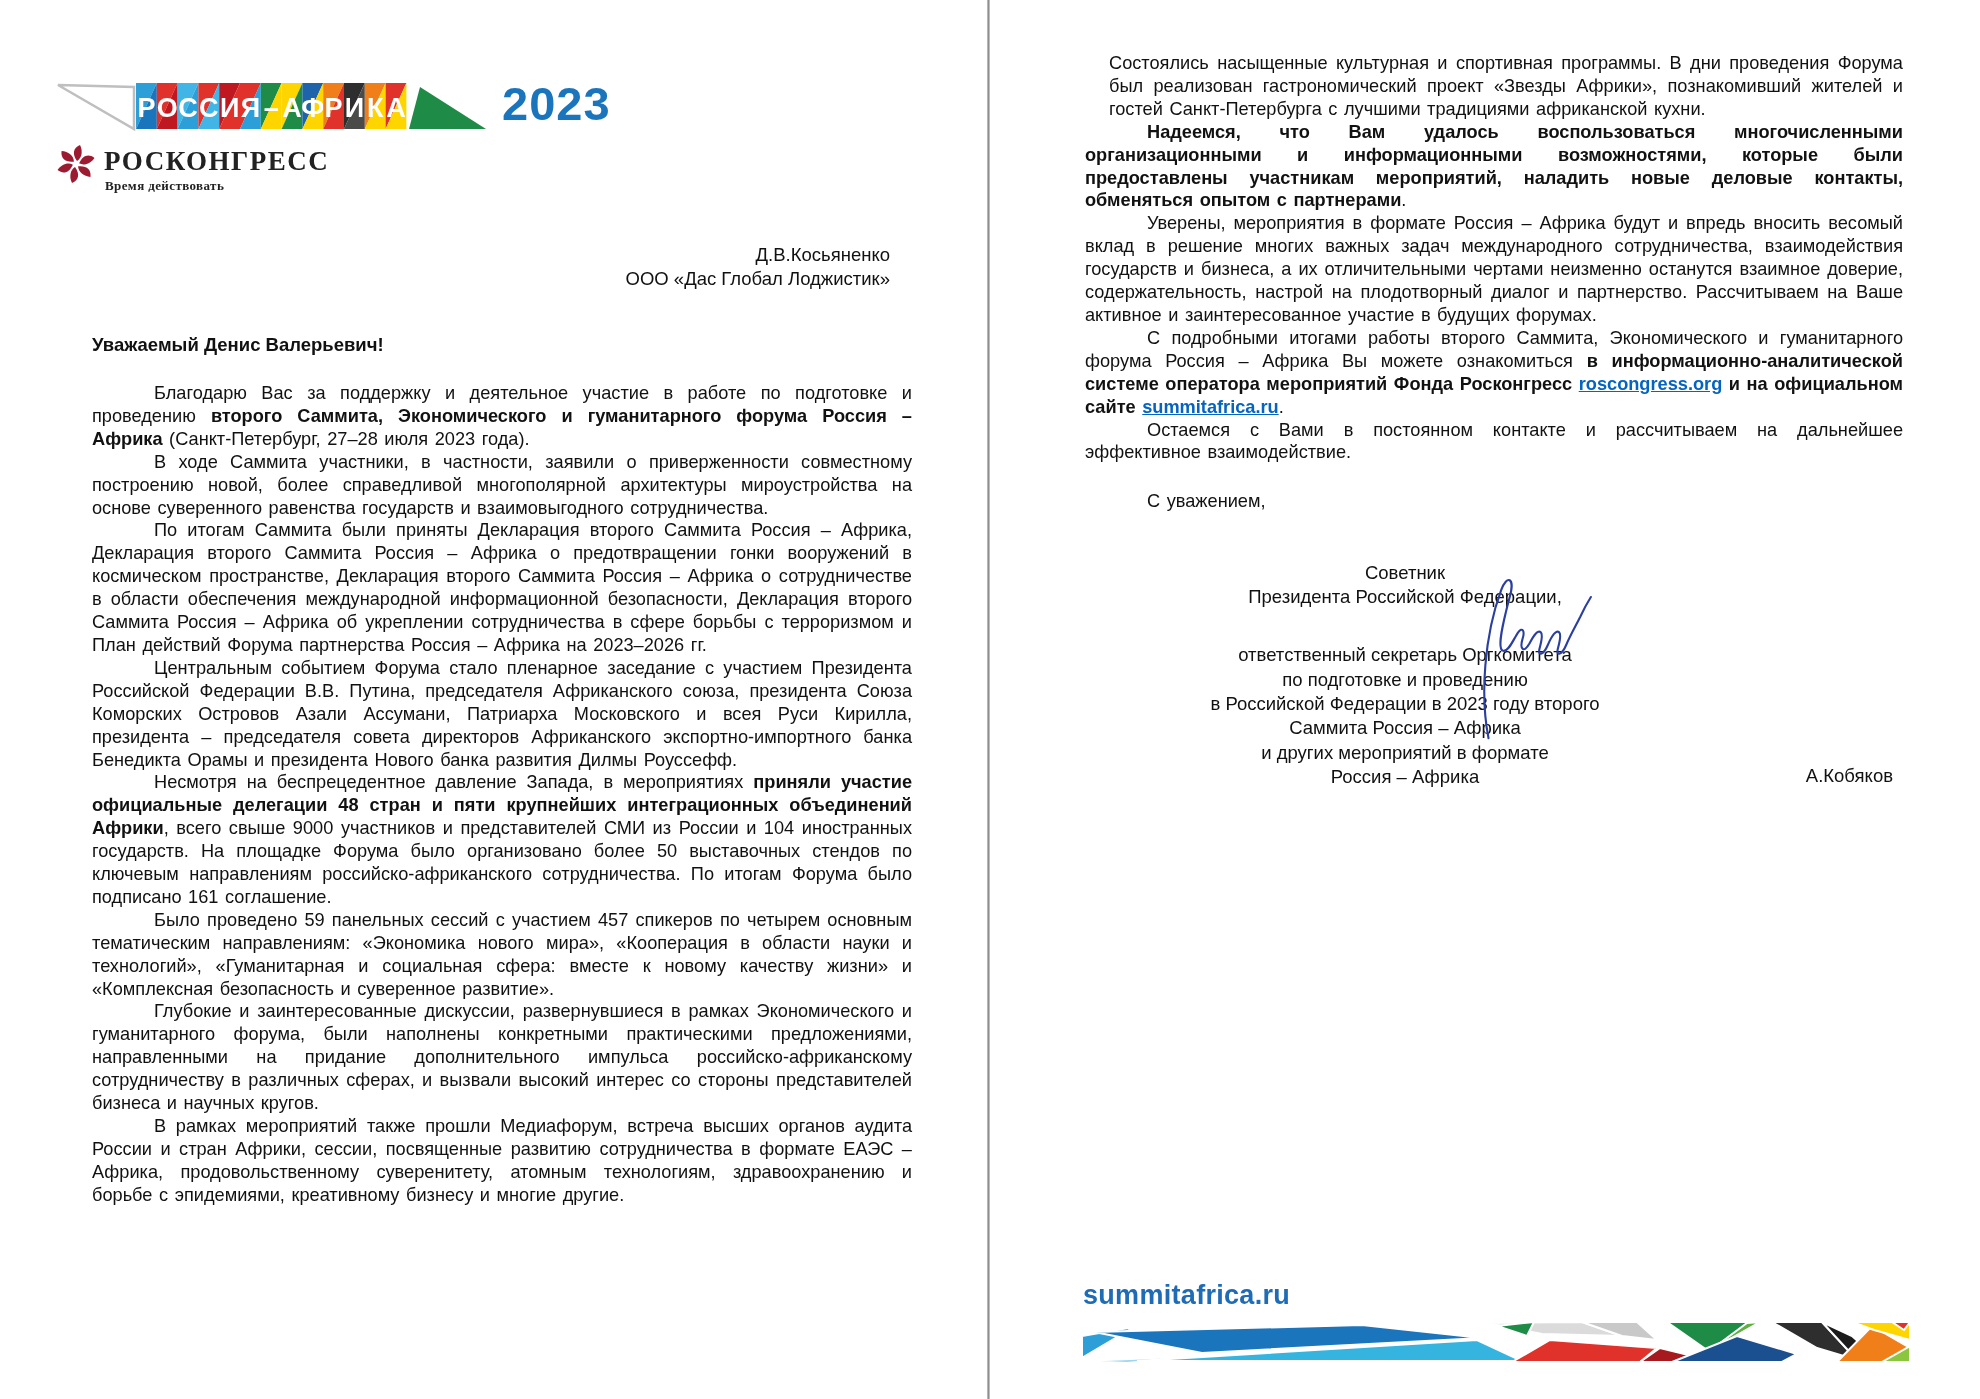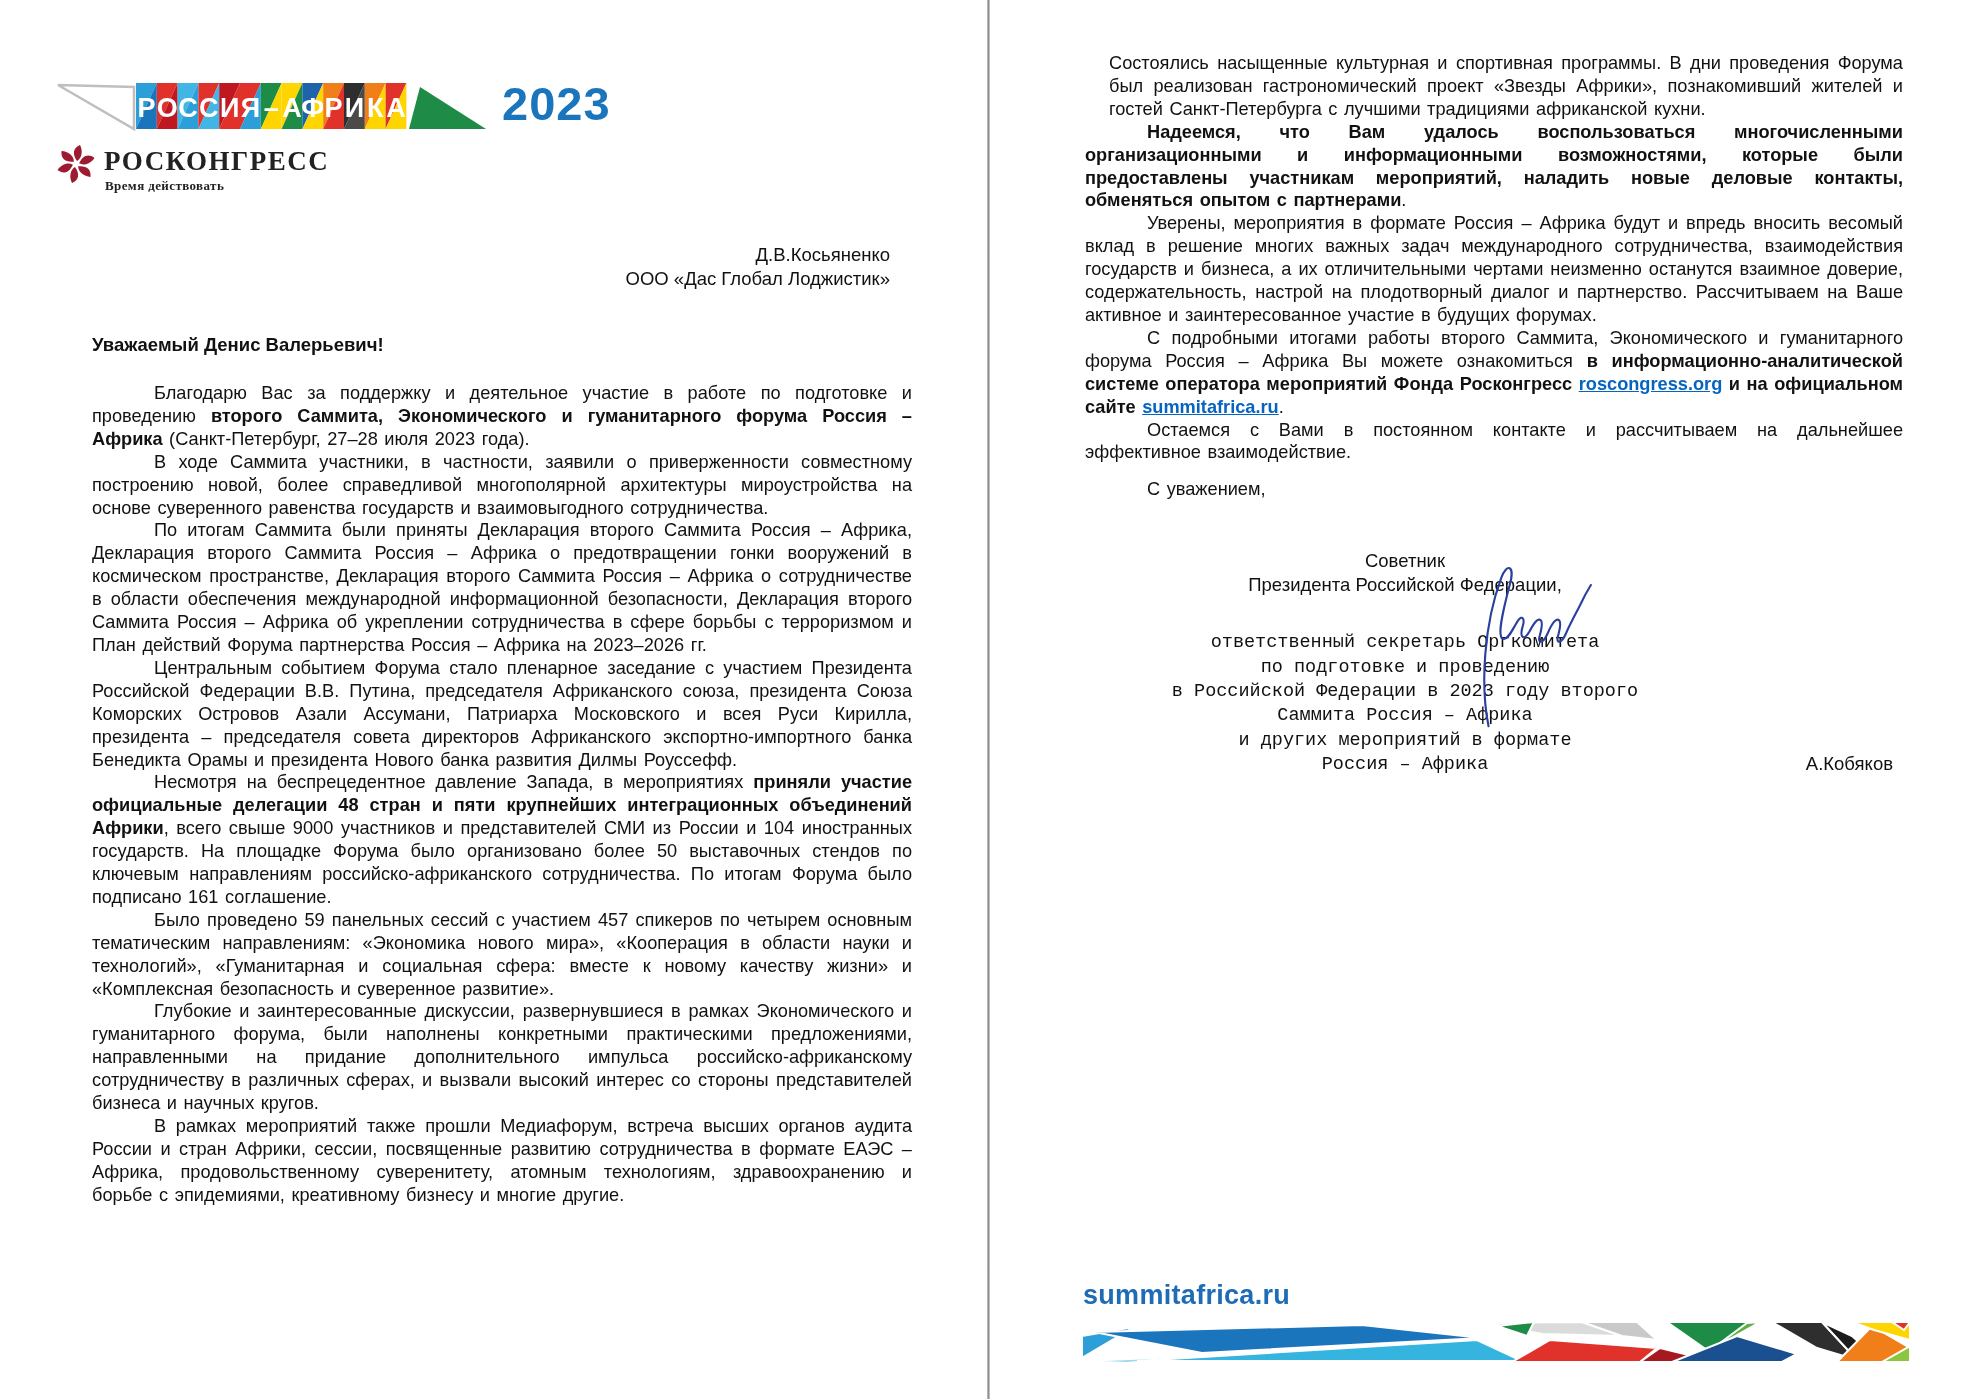--- a/index.html
+++ b/index.html
@@ -25,26 +25,26 @@
              font-size:18.5px;line-height:23.5px;}
   .salutation{position:absolute;left:92px;top:334px;width:820px;text-align:left;
               font-weight:bold;font-size:18.5px;margin:0;}
   .body-l{position:absolute;left:92px;top:382px;width:820px;}
   .body-r{position:absolute;left:95px;top:52px;width:818px;}
   .para{font-size:18.2px;line-height:22.9px;text-align:justify;text-indent:62px;margin:0;
         word-spacing:1.5px;}
   .para.no-indent{text-indent:0;margin-left:24px;}
   .doclink{color:#0563C1;text-decoration:underline;font-weight:bold;cursor:pointer;}
   
-  .closing{margin-top:14px;}
+  .closing{margin-top:26px;}
   .sig-area{position:relative;margin-top:40px;width:818px;height:260px;}
   .sig-titles{position:absolute;left:0;top:8px;width:640px;text-align:center;
               font-size:18.5px;line-height:24px;}
   .sig-block{position:absolute;left:0;top:90px;width:640px;text-align:center;
-             font-size:18.5px;line-height:24.4px;font-family:Liberation Mono, monospace;}
+             font-size:18.5px;line-height:24.4px;}
   .sig-name{position:absolute;right:10px;top:212px;font-size:18.5px;}
   .sig-ink{position:absolute;left:388px;top:-12px;}
   
   .site{position:absolute;left:93px;top:1280px;font-size:27px;font-weight:bold;
         color:#1E6CB5;letter-spacing:.3px;cursor:pointer;}
   .stripe{position:absolute;left:92px;top:1320px;}
   svg text.tile-letter{font-family:"Liberation Sans",sans-serif;font-weight:bold;fill:#fff;}
 </style>
 </head>
 <body>

